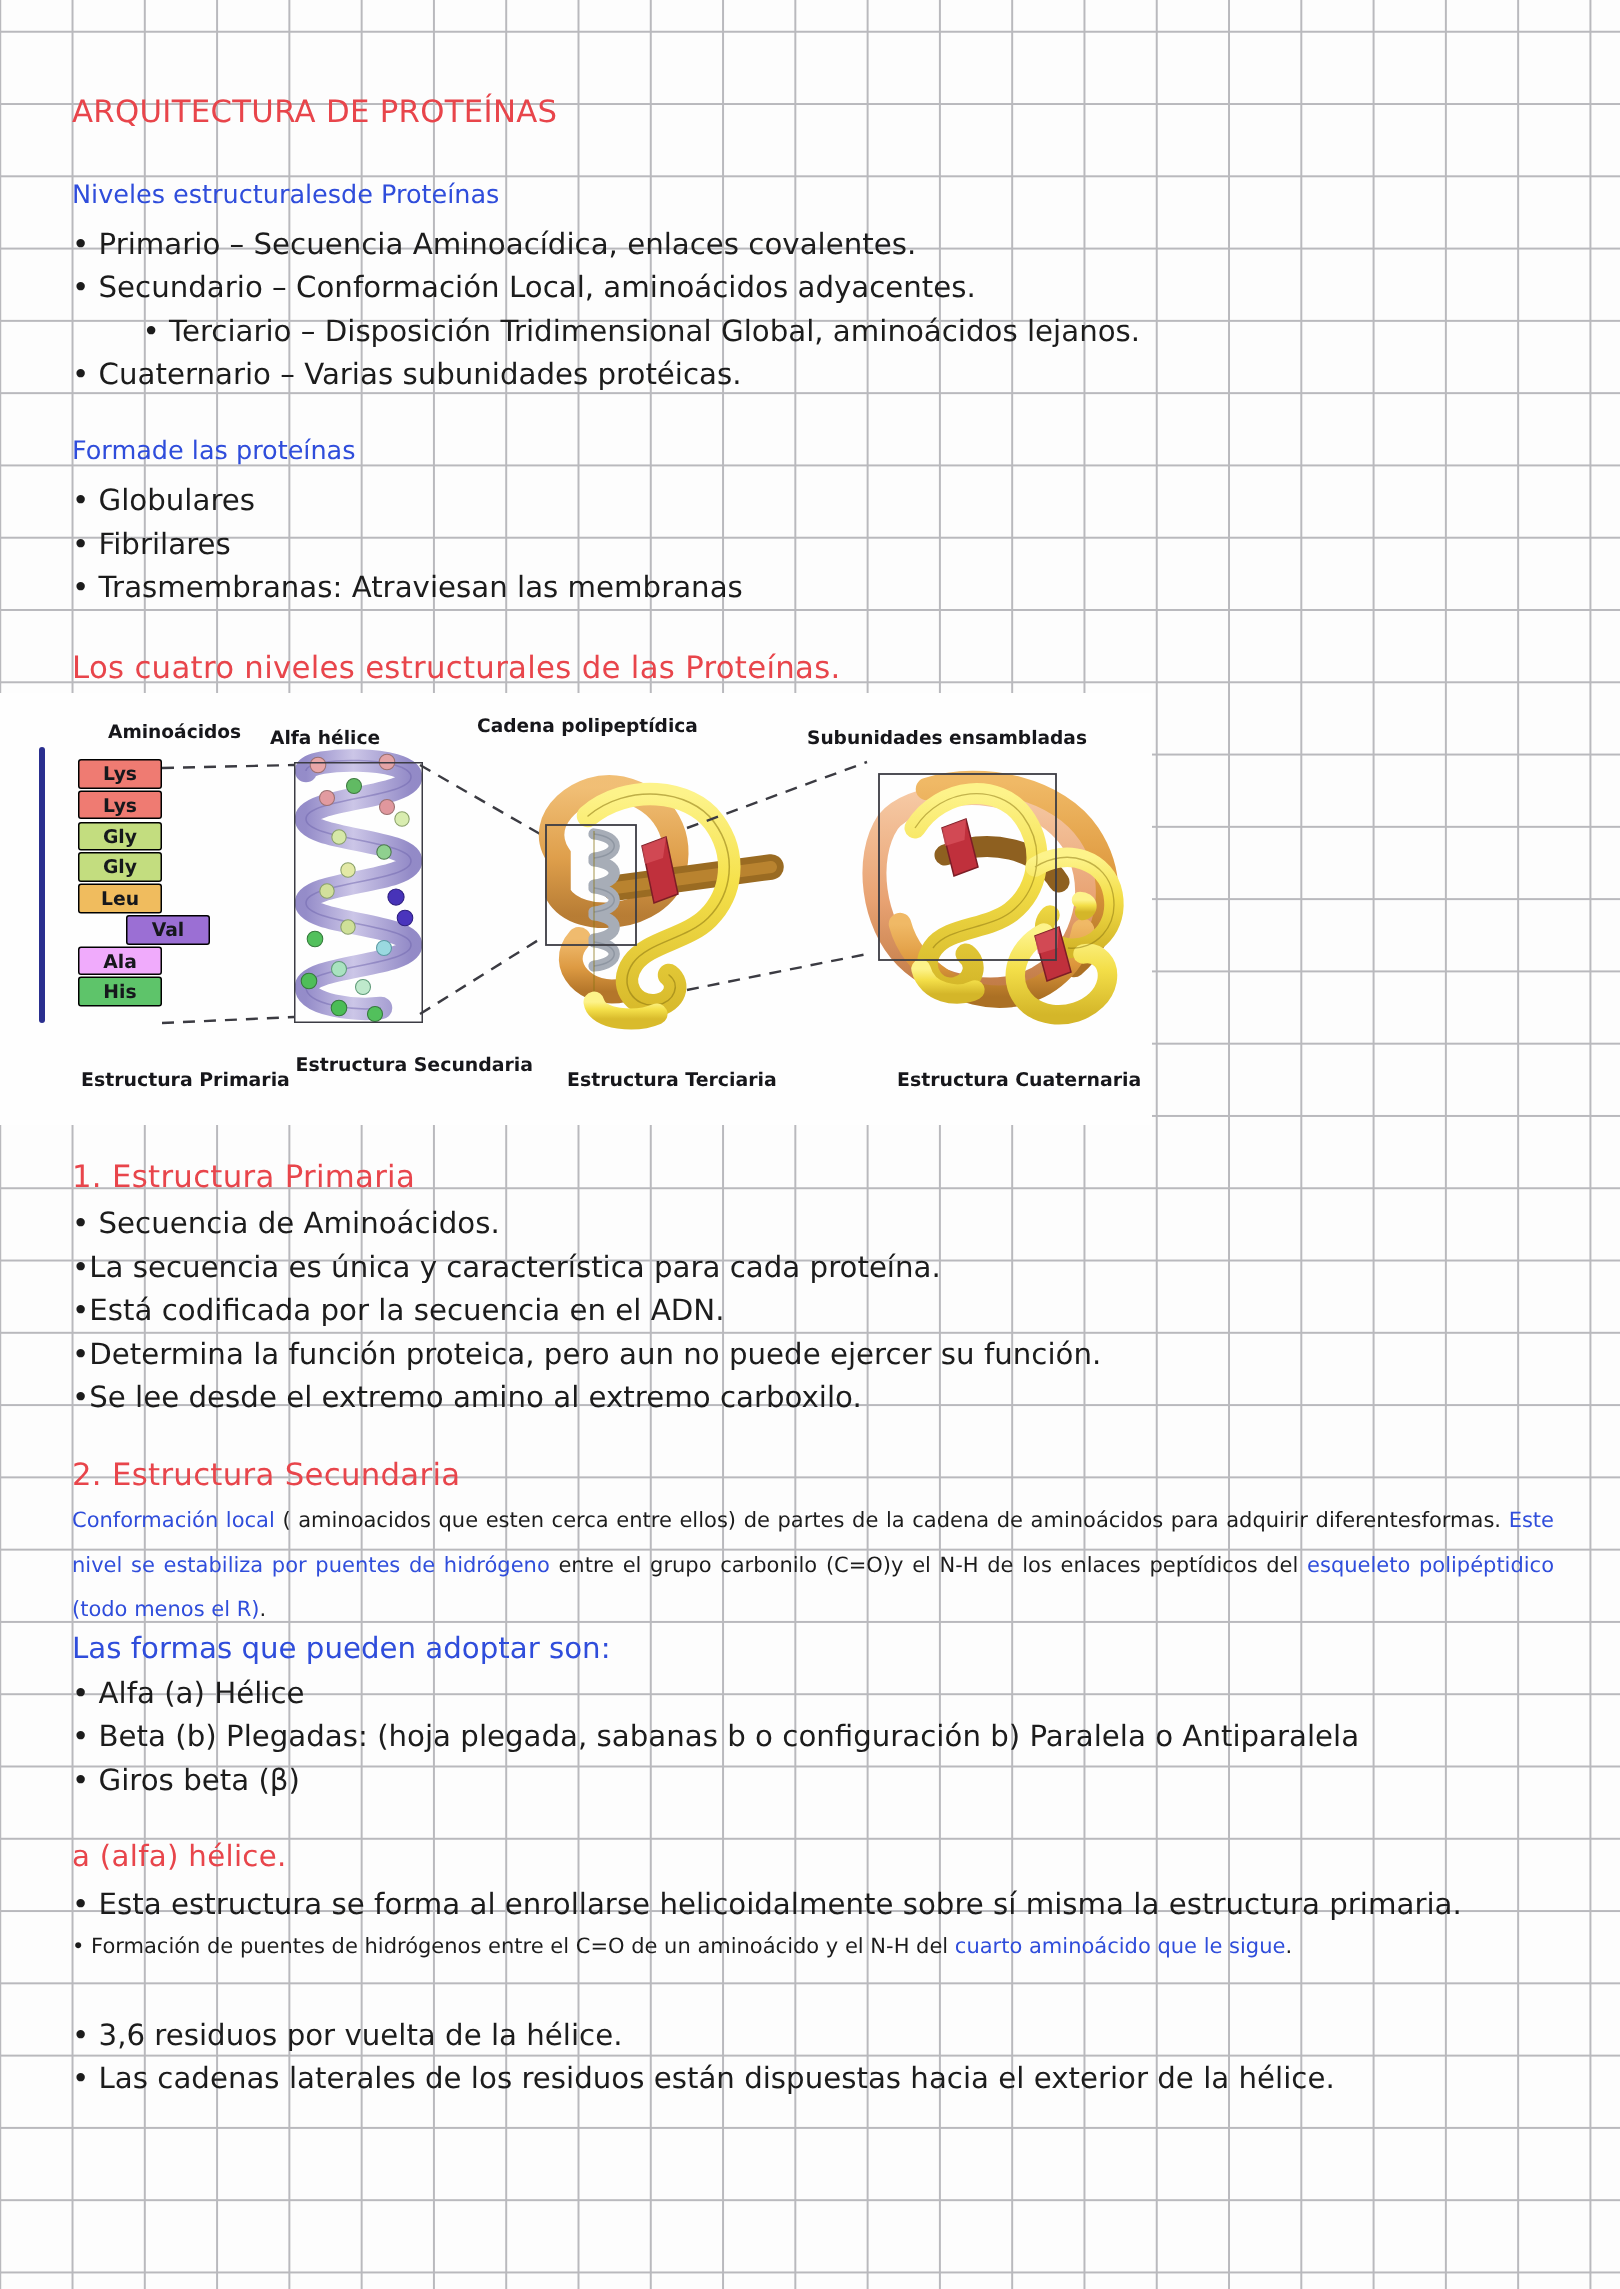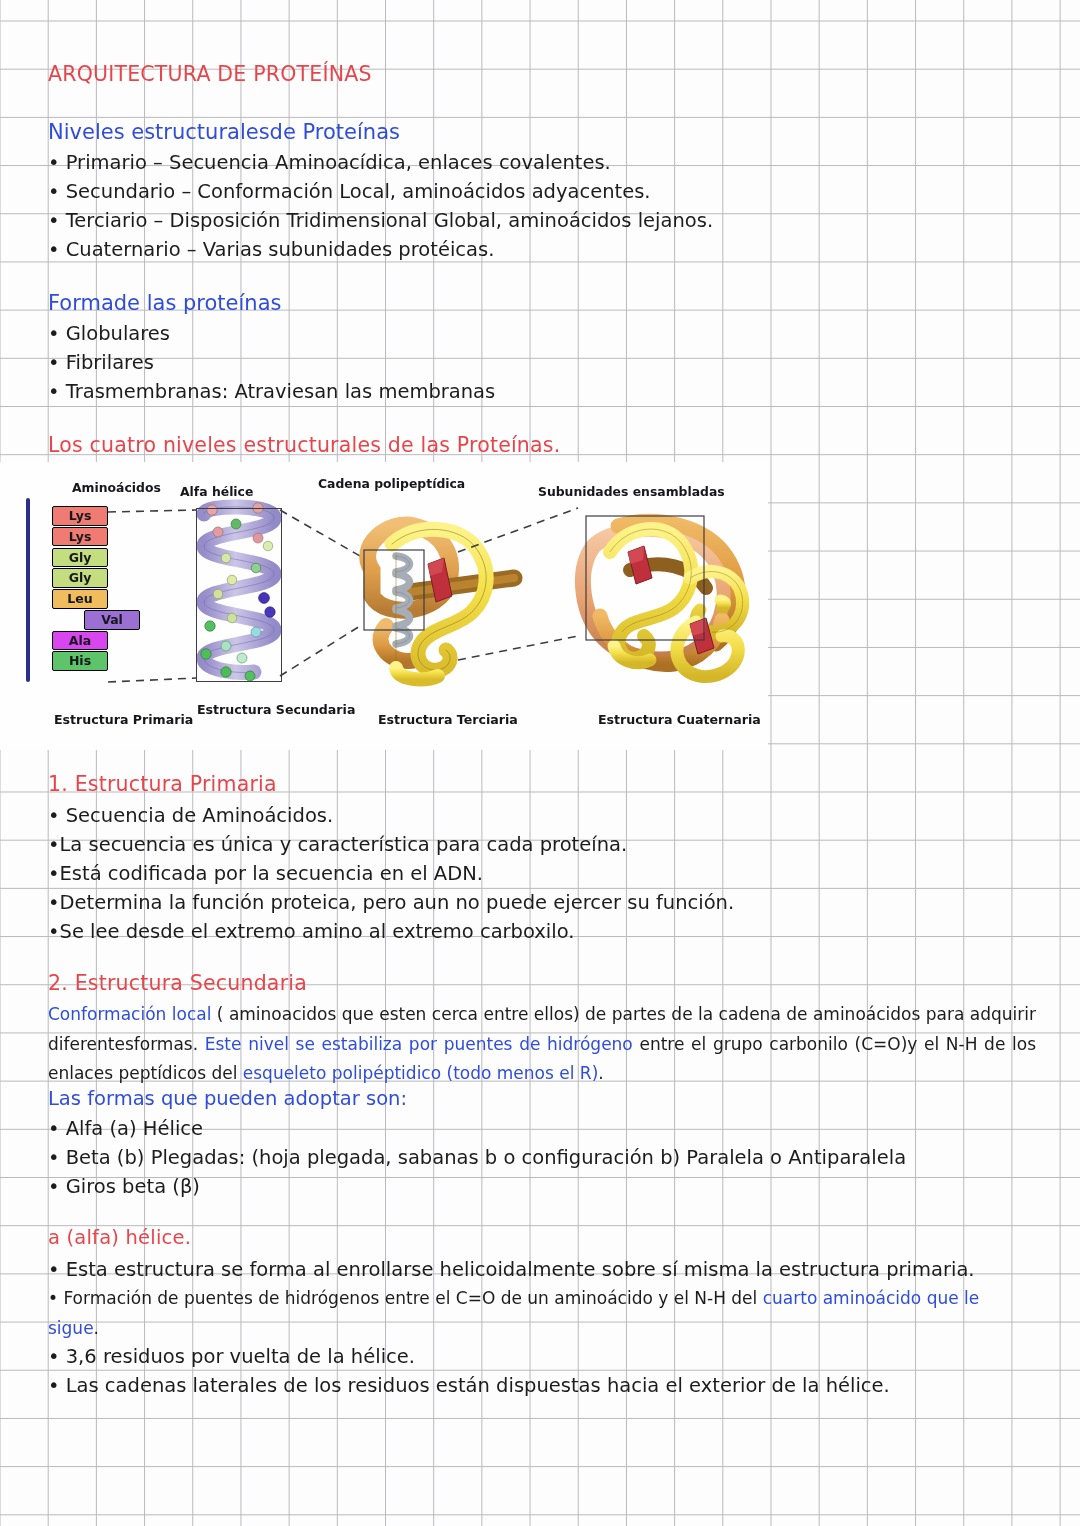--- a/index.html
+++ b/index.html
@@ -43,39 +43,39 @@
     font-family: "DejaVu Sans", sans-serif;
     font-size: 19.5px;
     line-height: 29.5px;
     color: #1c1c1c;
     white-space: pre;
   }
   .wrapblk {
     position: absolute;
     left: 48px;
     font-family: "DejaVu Sans", sans-serif;
-    font-size: 17px;
+    font-size: 14px;
     line-height: 29.5px;
     color: #1c1c1c;
   }
   .blue  { color: #2f4ddb; }
   .blk   { color: #1c1c1c; }
 
   .hdr-red {
     position: absolute;
     left: 48px;
     font-size: 20.5px;
     letter-spacing: 0.2px;
     color: #e8454b;
     white-space: pre;
   }
   .hdr-blue {
     position: absolute;
     left: 48px;
-    font-size: 21px;
+    font-size: 17px;
     color: #2f4ddb;
     white-space: pre;
   }
 
   
   #figure {
     position: absolute;
     left: 0px;
     top: 462px;
     width: 768px;
@@ -154,21 +154,21 @@
 
 <div id="grid-bg"></div>
 
 <div id="page">
 
   <div class="hdr-red" style="top:62px;">ARQUITECTURA DE PROTEÍNAS</div>
 
   <div class="hdr-blue" style="top:120px;">Niveles estructuralesde Proteínas</div>
   <div class="txt" style="top:148px;">• Primario – Secuencia Aminoacídica, enlaces covalentes.</div>
   <div class="txt" style="top:177px;">• Secundario – Conformación Local, aminoácidos adyacentes.</div>
-  <div class="txt" style="top:206px;">• Terciario – Disposición Tridimensional Global, aminoácidos lejanos.</div>
+  <div class="txt" style="top:206px;padding-left:47px;">• Terciario – Disposición Tridimensional Global, aminoácidos lejanos.</div>
   <div class="txt" style="top:235px;">• Cuaternario – Varias subunidades protéicas.</div>
 
   <div class="hdr-blue" style="top:291px;">Formade las proteínas</div>
   <div class="txt" style="top:319px;">• Globulares</div>
   <div class="txt" style="top:348px;">• Fibrilares</div>
   <div class="txt" style="top:377px;">• Trasmembranas: Atraviesan las membranas</div>
 
   <div class="hdr-red" style="top:433px;">Los cuatro niveles estructurales de las Proteínas.</div>
 
   <div id="figure">
@@ -179,21 +179,21 @@
     <div class="fig-cap" style="left:538px; top:22px;">Subunidades ensambladas</div>
 
     <div id="aa-spine"></div>
     <div id="aa-stack">
         <div class="aa-box" style="background: rgb(239, 123, 114);">Lys</div>
         <div class="aa-box" style="background: rgb(239, 123, 114);">Lys</div>
         <div class="aa-box" style="background: rgb(195, 221, 127);">Gly</div>
         <div class="aa-box" style="background: rgb(195, 221, 127);">Gly</div>
         <div class="aa-box" style="background: rgb(240, 188, 94);">Leu</div>
         <div class="aa-box" style="background: rgb(155, 111, 212); margin-left: 32px;">Val</div>
-        <div class="aa-box" style="background: #d946ef;">Ala</div>
+        <div class="aa-box" style="background: #f0abfc;">Ala</div>
         <div class="aa-box" style="background: rgb(94, 196, 106);">His</div>
       </div>
 
     <svg id="dash-1" style="left:104px; top:40px;" width="100" height="190">
       <line x1="4" y1="10" x2="92" y2="8" stroke="#3b3b42" stroke-width="1.6" stroke-dasharray="8,6"></line>
       <line x1="4" y1="180" x2="92" y2="176" stroke="#3b3b42" stroke-width="1.6" stroke-dasharray="8,6"></line>
     </svg>
 
     <svg id="helix-art" width="112" height="196" viewBox="0 0 112 196">
       <defs>

